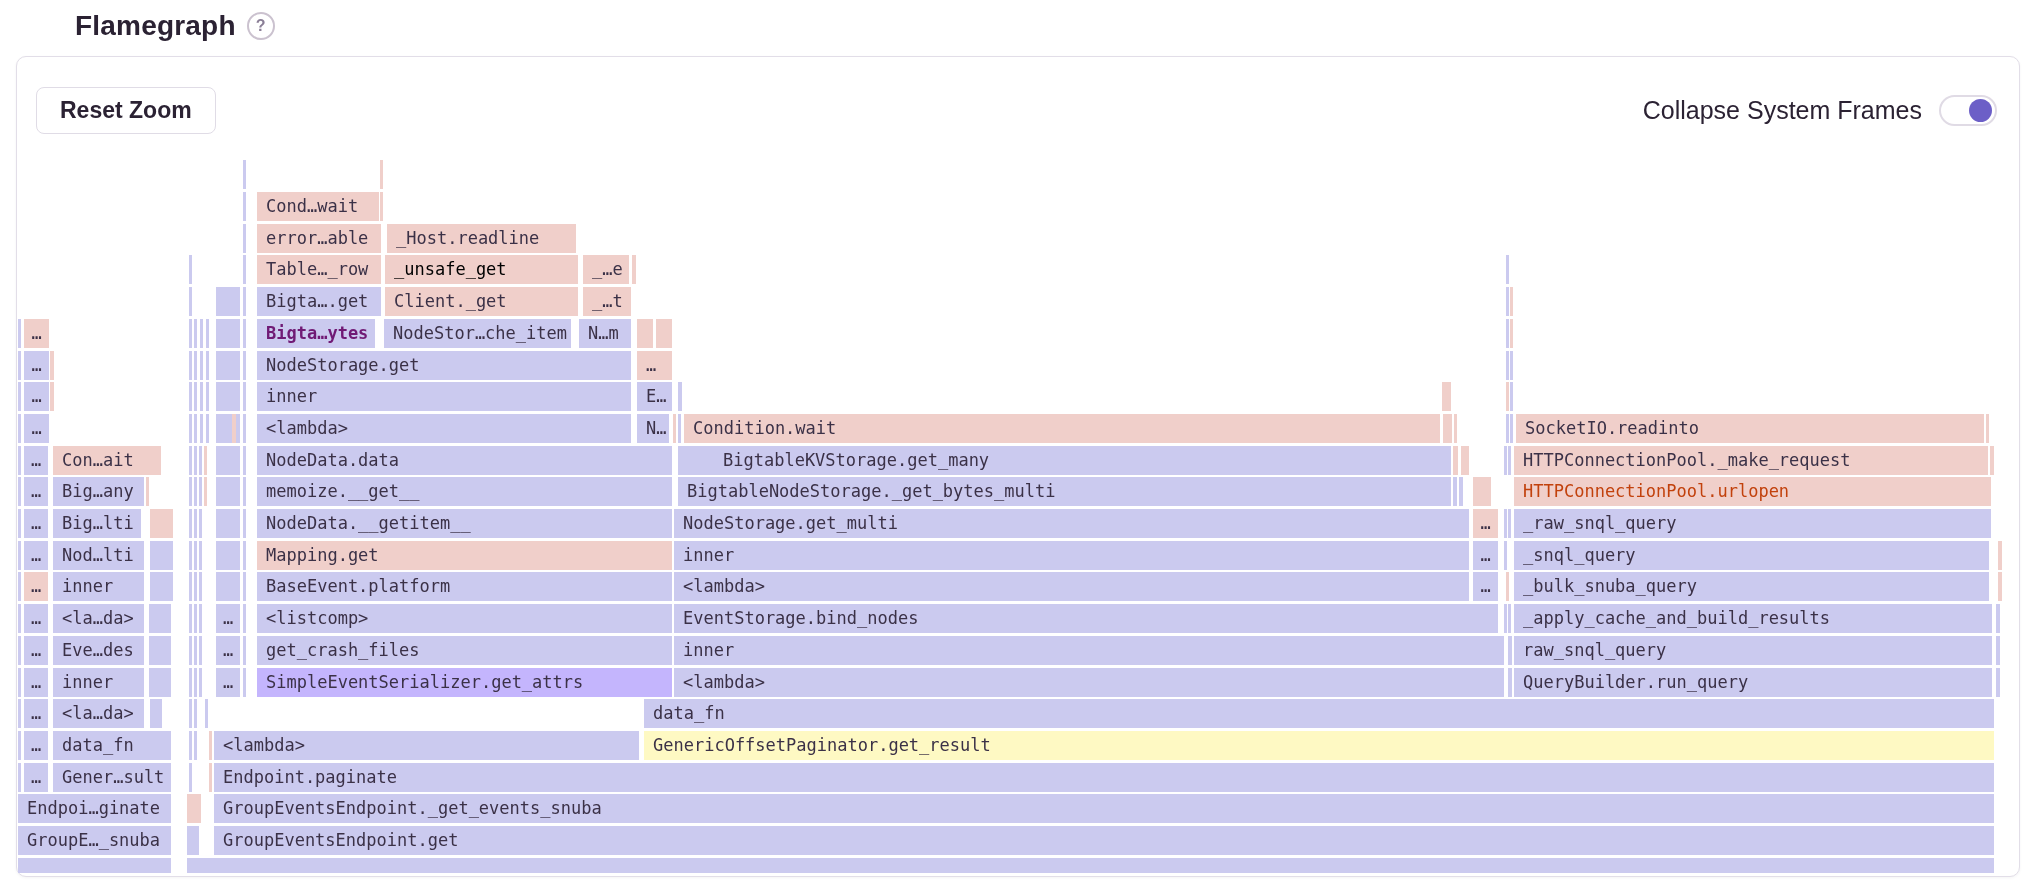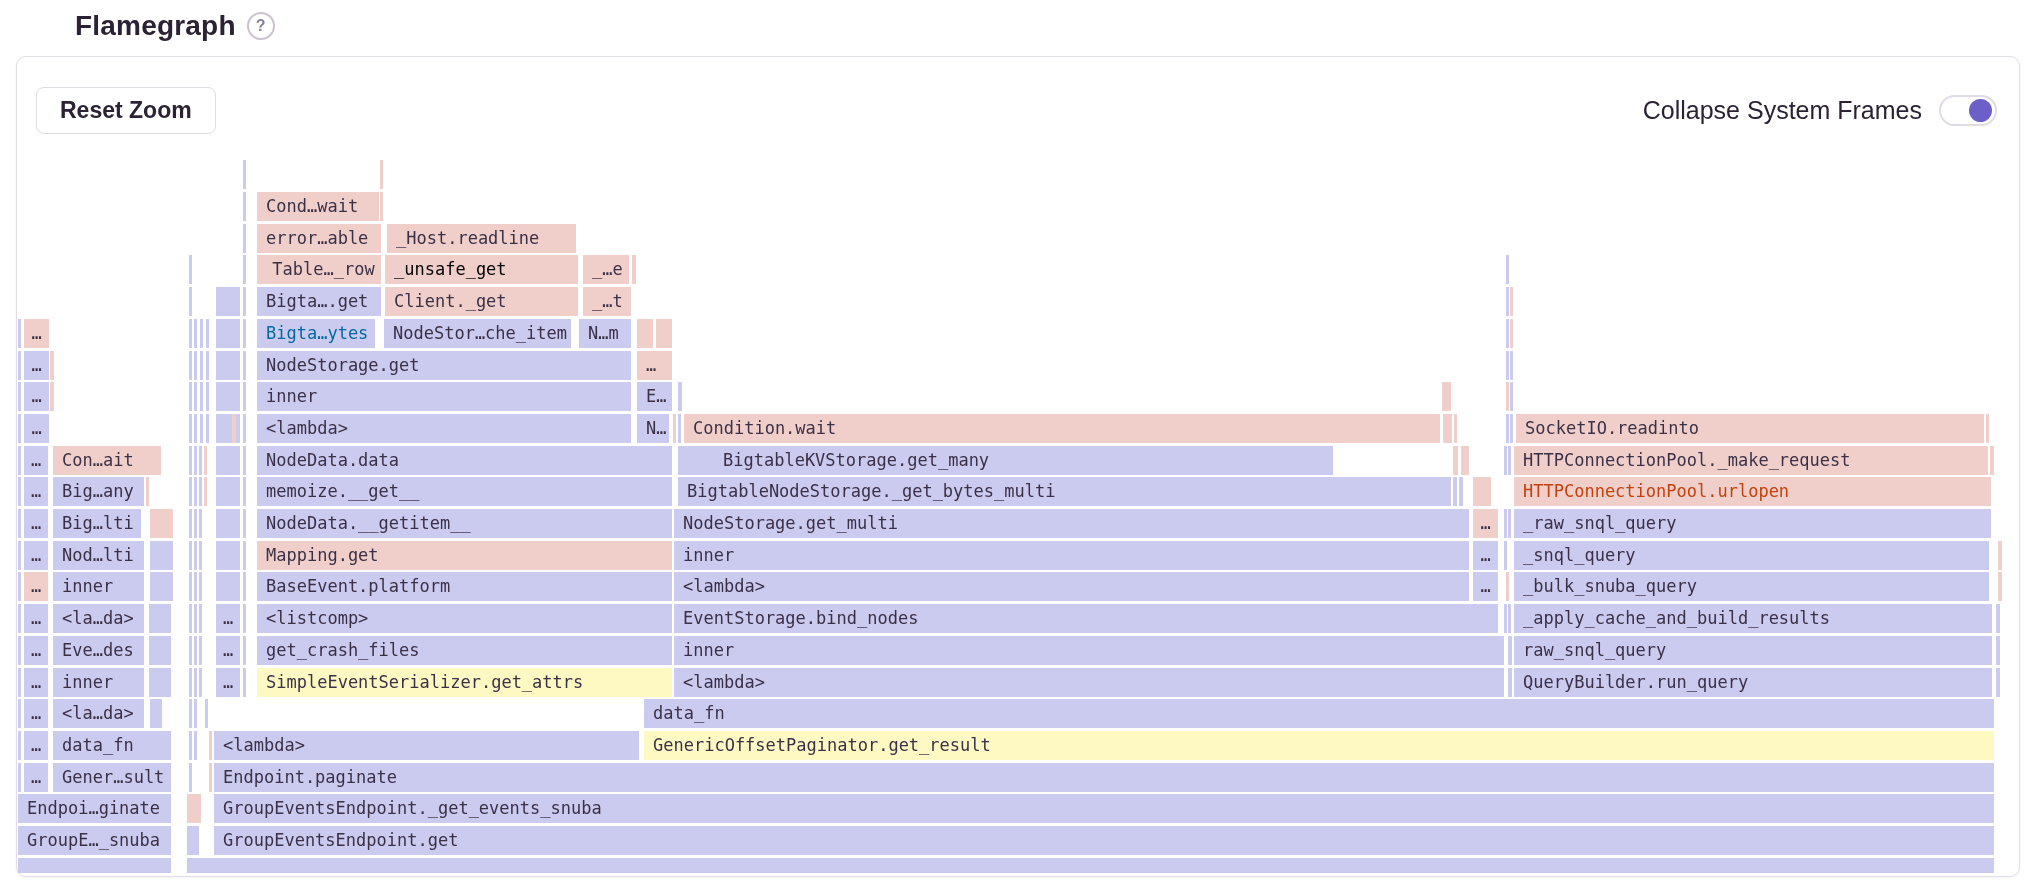--- a/index.html
+++ b/index.html
@@ -38,42 +38,42 @@
       <div class="frame tiny" style="left: 226px; top: 103.3px; width: 3px; height: 29px; background: rgb(203, 202, 239); color: rgb(59, 49, 71);"></div>
       <div class="frame tiny" style="left: 363px; top: 103.3px; width: 3px; height: 29px; background: rgb(240, 207, 202); color: rgb(59, 49, 71);"></div>
       <div class="frame tiny" style="left: 226px; top: 135px; width: 3px; height: 29px; background: rgb(203, 202, 239); color: rgb(59, 49, 71);"></div>
       <div class="frame" style="left: 240px; top: 135px; width: 122px; height: 29px; background: rgb(240, 207, 202); color: rgb(59, 49, 71);">Cond…wait</div>
       <div class="frame tiny" style="left: 363px; top: 135px; width: 3px; height: 29px; background: rgb(240, 207, 202); color: rgb(59, 49, 71);"></div>
       <div class="frame tiny" style="left: 226px; top: 166.7px; width: 3px; height: 29px; background: rgb(203, 202, 239); color: rgb(59, 49, 71);"></div>
       <div class="frame" style="left: 240px; top: 166.7px; width: 124px; height: 29px; background: rgb(240, 207, 202); color: rgb(59, 49, 71);">error…able</div>
       <div class="frame" style="left: 370px; top: 166.7px; width: 189px; height: 29px; background: rgb(240, 207, 202); color: rgb(59, 49, 71);">_Host.readline</div>
       <div class="frame tiny" style="left: 172px; top: 198.4px; width: 3px; height: 29px; background: rgb(203, 202, 239); color: rgb(59, 49, 71);"></div>
       <div class="frame tiny" style="left: 226px; top: 198.4px; width: 3px; height: 29px; background: rgb(203, 202, 239); color: rgb(59, 49, 71);"></div>
-      <div class="frame" style="left: 240px; top: 198.4px; width: 124px; height: 29px; background: rgb(240, 207, 202); color: rgb(59, 49, 71); text-align: center;">Table…_row</div>
+      <div class="frame" style="left: 240px; top: 198.4px; width: 124px; height: 29px; background: rgb(240, 207, 202); color: rgb(59, 49, 71);">Table…_row</div>
       <div class="frame" style="left: 368px; top: 198.4px; width: 193px; height: 29px; background: rgb(240, 207, 202); color: #000000;">_unsafe_get</div>
       <div class="frame" style="left: 566px; top: 198.4px; width: 46px; height: 29px; background: rgb(240, 207, 202); color: rgb(59, 49, 71);">_…e</div>
       <div class="frame tiny" style="left: 615px; top: 198.4px; width: 4px; height: 29px; background: rgb(240, 207, 202); color: rgb(59, 49, 71);"></div>
       <div class="frame tiny" style="left: 1489px; top: 198.4px; width: 3px; height: 29px; background: rgb(203, 202, 239); color: rgb(59, 49, 71);"></div>
       <div class="frame tiny" style="left: 172px; top: 230.1px; width: 3px; height: 29px; background: rgb(203, 202, 239); color: rgb(59, 49, 71);"></div>
       <div class="frame tiny" style="left: 199px; top: 230.1px; width: 24px; height: 29px; background: rgb(203, 202, 239); color: rgb(59, 49, 71);"></div>
       <div class="frame tiny" style="left: 226px; top: 230.1px; width: 3px; height: 29px; background: rgb(203, 202, 239); color: rgb(59, 49, 71);"></div>
       <div class="frame" style="left: 240px; top: 230.1px; width: 124px; height: 29px; background: rgb(203, 202, 239); color: rgb(59, 49, 71);">Bigta….get</div>
       <div class="frame" style="left: 368px; top: 230.1px; width: 193px; height: 29px; background: rgb(240, 207, 202); color: rgb(59, 49, 71);">Client._get</div>
       <div class="frame" style="left: 566px; top: 230.1px; width: 48px; height: 29px; background: rgb(240, 207, 202); color: rgb(59, 49, 71);">_…t</div>
       <div class="frame tiny" style="left: 1489px; top: 230.1px; width: 3px; height: 29px; background: rgb(203, 202, 239); color: rgb(59, 49, 71);"></div>
       <div class="frame tiny" style="left: 1493px; top: 230.1px; width: 3px; height: 29px; background: rgb(240, 207, 202); color: rgb(59, 49, 71);"></div>
       <div class="frame tiny" style="left: 1px; top: 261.8px; width: 3px; height: 29px; background: rgb(203, 202, 239); color: rgb(59, 49, 71);"></div>
       <div class="frame tiny" style="left: 7px; top: 261.8px; width: 25px; height: 29px; background: rgb(240, 207, 202); color: rgb(59, 49, 71);">…</div>
       <div class="frame tiny" style="left: 172px; top: 261.8px; width: 3px; height: 29px; background: rgb(203, 202, 239); color: rgb(59, 49, 71);"></div>
       <div class="frame tiny" style="left: 177px; top: 261.8px; width: 3px; height: 29px; background: rgb(203, 202, 239); color: rgb(59, 49, 71);"></div>
       <div class="frame tiny" style="left: 183px; top: 261.8px; width: 3px; height: 29px; background: rgb(203, 202, 239); color: rgb(59, 49, 71);"></div>
       <div class="frame tiny" style="left: 189px; top: 261.8px; width: 3px; height: 29px; background: rgb(203, 202, 239); color: rgb(59, 49, 71);"></div>
       <div class="frame tiny" style="left: 199px; top: 261.8px; width: 24px; height: 29px; background: rgb(203, 202, 239); color: rgb(59, 49, 71);"></div>
       <div class="frame tiny" style="left: 226px; top: 261.8px; width: 3px; height: 29px; background: rgb(203, 202, 239); color: rgb(59, 49, 71);"></div>
-      <div class="frame" style="left: 240px; top: 261.8px; width: 118px; height: 29px; background: rgb(203, 202, 239); color: #0369a1;">Bigta…ytes</div>
+      <div class="frame" style="left: 240px; top: 261.8px; width: 118px; height: 29px; background: rgb(203, 202, 239); color: #701a75; font-weight: bold;">Bigta…ytes</div>
       <div class="frame" style="left: 367px; top: 261.8px; width: 187px; height: 29px; background: rgb(203, 202, 239); color: rgb(59, 49, 71);">NodeStor…che_item</div>
       <div class="frame" style="left: 562px; top: 261.8px; width: 52px; height: 29px; background: rgb(203, 202, 239); color: rgb(59, 49, 71);">N…m</div>
       <div class="frame tiny" style="left: 620px; top: 261.8px; width: 16px; height: 29px; background: rgb(240, 207, 202); color: rgb(59, 49, 71);"></div>
       <div class="frame tiny" style="left: 639px; top: 261.8px; width: 16px; height: 29px; background: rgb(240, 207, 202); color: rgb(59, 49, 71);"></div>
       <div class="frame tiny" style="left: 1489px; top: 261.8px; width: 3px; height: 29px; background: rgb(203, 202, 239); color: rgb(59, 49, 71);"></div>
       <div class="frame tiny" style="left: 1493px; top: 261.8px; width: 3px; height: 29px; background: rgb(240, 207, 202); color: rgb(59, 49, 71);"></div>
       <div class="frame tiny" style="left: 1px; top: 293.5px; width: 3px; height: 29px; background: rgb(203, 202, 239); color: rgb(59, 49, 71);"></div>
       <div class="frame tiny" style="left: 7px; top: 293.5px; width: 25px; height: 29px; background: rgb(203, 202, 239); color: rgb(59, 49, 71);">…</div>
       <div class="frame tiny" style="left: 33px; top: 293.5px; width: 4px; height: 29px; background: rgb(240, 207, 202); color: rgb(59, 49, 71);"></div>
       <div class="frame tiny" style="left: 172px; top: 293.5px; width: 3px; height: 29px; background: rgb(203, 202, 239); color: rgb(59, 49, 71);"></div>
@@ -125,21 +125,21 @@
       <div class="frame tiny" style="left: 7px; top: 388.6px; width: 24px; height: 29px; background: rgb(203, 202, 239); color: rgb(59, 49, 71);">…</div>
       <div class="frame" style="left: 36px; top: 388.6px; width: 108px; height: 29px; background: rgb(240, 207, 202); color: rgb(59, 49, 71);">Con…ait</div>
       <div class="frame tiny" style="left: 129px; top: 388.6px; width: 3px; height: 29px; background: rgb(240, 207, 202); color: rgb(59, 49, 71);"></div>
       <div class="frame tiny" style="left: 172px; top: 388.6px; width: 3px; height: 29px; background: rgb(203, 202, 239); color: rgb(59, 49, 71);"></div>
       <div class="frame tiny" style="left: 177px; top: 388.6px; width: 3px; height: 29px; background: rgb(203, 202, 239); color: rgb(59, 49, 71);"></div>
       <div class="frame tiny" style="left: 182px; top: 388.6px; width: 3px; height: 29px; background: rgb(203, 202, 239); color: rgb(59, 49, 71);"></div>
       <div class="frame tiny" style="left: 187px; top: 388.6px; width: 3px; height: 29px; background: rgb(240, 207, 202); color: rgb(59, 49, 71);"></div>
       <div class="frame tiny" style="left: 199px; top: 388.6px; width: 24px; height: 29px; background: rgb(203, 202, 239); color: rgb(59, 49, 71);"></div>
       <div class="frame tiny" style="left: 226px; top: 388.6px; width: 3px; height: 29px; background: rgb(203, 202, 239); color: rgb(59, 49, 71);"></div>
       <div class="frame" style="left: 240px; top: 388.6px; width: 415px; height: 29px; background: rgb(203, 202, 239); color: rgb(59, 49, 71);">NodeData.data</div>
-      <div class="frame" style="left: 661px; top: 388.6px; width: 655px; height: 29px; background: rgb(203, 202, 239); color: rgb(59, 49, 71); padding-left: 45px;">BigtableKVStorage.get_many</div>
+      <div class="frame" style="left: 661px; top: 388.6px; width: 773px; height: 29px; background: rgb(203, 202, 239); color: rgb(59, 49, 71); padding-left: 45px;">BigtableKVStorage.get_many</div>
       <div class="frame tiny" style="left: 1436px; top: 388.6px; width: 5px; height: 29px; background: rgb(240, 207, 202); color: rgb(59, 49, 71);"></div>
       <div class="frame tiny" style="left: 1444px; top: 388.6px; width: 8px; height: 29px; background: rgb(240, 207, 202); color: rgb(59, 49, 71);"></div>
       <div class="frame tiny" style="left: 1487px; top: 388.6px; width: 3px; height: 29px; background: rgb(203, 202, 239); color: rgb(59, 49, 71);"></div>
       <div class="frame tiny" style="left: 1491px; top: 388.6px; width: 3px; height: 29px; background: rgb(203, 202, 239); color: rgb(59, 49, 71);"></div>
       <div class="frame" style="left: 1497px; top: 388.6px; width: 474px; height: 29px; background: rgb(240, 207, 202); color: rgb(59, 49, 71);">HTTPConnectionPool._make_request</div>
       <div class="frame tiny" style="left: 1973px; top: 388.6px; width: 4px; height: 29px; background: rgb(240, 207, 202); color: rgb(59, 49, 71);"></div>
       <div class="frame tiny" style="left: 1px; top: 420.3px; width: 3px; height: 29px; background: rgb(203, 202, 239); color: rgb(59, 49, 71);"></div>
       <div class="frame tiny" style="left: 7px; top: 420.3px; width: 24px; height: 29px; background: rgb(203, 202, 239); color: rgb(59, 49, 71);">…</div>
       <div class="frame" style="left: 36px; top: 420.3px; width: 91px; height: 29px; background: rgb(203, 202, 239); color: rgb(59, 49, 71);">Big…any</div>
       <div class="frame tiny" style="left: 129px; top: 420.3px; width: 3px; height: 29px; background: rgb(240, 207, 202); color: rgb(59, 49, 71);"></div>
@@ -231,21 +231,21 @@
       <div class="frame tiny" style="left: 1979px; top: 578.8px; width: 4px; height: 29px; background: rgb(203, 202, 239); color: rgb(59, 49, 71);"></div>
       <div class="frame tiny" style="left: 1px; top: 610.5px; width: 3px; height: 29px; background: rgb(203, 202, 239); color: rgb(59, 49, 71);"></div>
       <div class="frame tiny" style="left: 7px; top: 610.5px; width: 24px; height: 29px; background: rgb(203, 202, 239); color: rgb(59, 49, 71);">…</div>
       <div class="frame" style="left: 36px; top: 610.5px; width: 91px; height: 29px; background: rgb(203, 202, 239); color: rgb(59, 49, 71);">inner</div>
       <div class="frame tiny" style="left: 132px; top: 610.5px; width: 22px; height: 29px; background: rgb(203, 202, 239); color: rgb(59, 49, 71);"></div>
       <div class="frame tiny" style="left: 172px; top: 610.5px; width: 3px; height: 29px; background: rgb(203, 202, 239); color: rgb(59, 49, 71);"></div>
       <div class="frame tiny" style="left: 177px; top: 610.5px; width: 3px; height: 29px; background: rgb(203, 202, 239); color: rgb(59, 49, 71);"></div>
       <div class="frame tiny" style="left: 182px; top: 610.5px; width: 3px; height: 29px; background: rgb(203, 202, 239); color: rgb(59, 49, 71);"></div>
       <div class="frame tiny" style="left: 199px; top: 610.5px; width: 24px; height: 29px; background: rgb(203, 202, 239); color: rgb(59, 49, 71);">…</div>
       <div class="frame tiny" style="left: 226px; top: 610.5px; width: 3px; height: 29px; background: rgb(203, 202, 239); color: rgb(59, 49, 71);"></div>
-      <div class="frame" style="left: 240px; top: 610.5px; width: 415px; height: 29px; background: #fef9c3; color: rgb(59, 49, 71);">SimpleEventSerializer.get_attrs</div>
+      <div class="frame" style="left: 240px; top: 610.5px; width: 415px; height: 29px; background: #c4b5fd; color: rgb(59, 49, 71);">SimpleEventSerializer.get_attrs</div>
       <div class="frame" style="left: 657px; top: 610.5px; width: 830px; height: 29px; background: rgb(203, 202, 239); color: rgb(59, 49, 71);">&lt;lambda&gt;</div>
       <div class="frame tiny" style="left: 1491px; top: 610.5px; width: 4px; height: 29px; background: rgb(203, 202, 239); color: rgb(59, 49, 71);"></div>
       <div class="frame" style="left: 1497px; top: 610.5px; width: 478px; height: 29px; background: rgb(203, 202, 239); color: rgb(59, 49, 71);">QueryBuilder.run_query</div>
       <div class="frame tiny" style="left: 1979px; top: 610.5px; width: 4px; height: 29px; background: rgb(203, 202, 239); color: rgb(59, 49, 71);"></div>
       <div class="frame tiny" style="left: 1px; top: 642.2px; width: 3px; height: 29px; background: rgb(203, 202, 239); color: rgb(59, 49, 71);"></div>
       <div class="frame tiny" style="left: 7px; top: 642.2px; width: 24px; height: 29px; background: rgb(203, 202, 239); color: rgb(59, 49, 71);">…</div>
       <div class="frame" style="left: 36px; top: 642.2px; width: 91px; height: 29px; background: rgb(203, 202, 239); color: rgb(59, 49, 71);">&lt;la…da&gt;</div>
       <div class="frame tiny" style="left: 133px; top: 642.2px; width: 12px; height: 29px; background: rgb(203, 202, 239); color: rgb(59, 49, 71);"></div>
       <div class="frame tiny" style="left: 172px; top: 642.2px; width: 3px; height: 29px; background: rgb(203, 202, 239); color: rgb(59, 49, 71);"></div>
       <div class="frame tiny" style="left: 177px; top: 642.2px; width: 3px; height: 29px; background: rgb(203, 202, 239); color: rgb(59, 49, 71);"></div>

